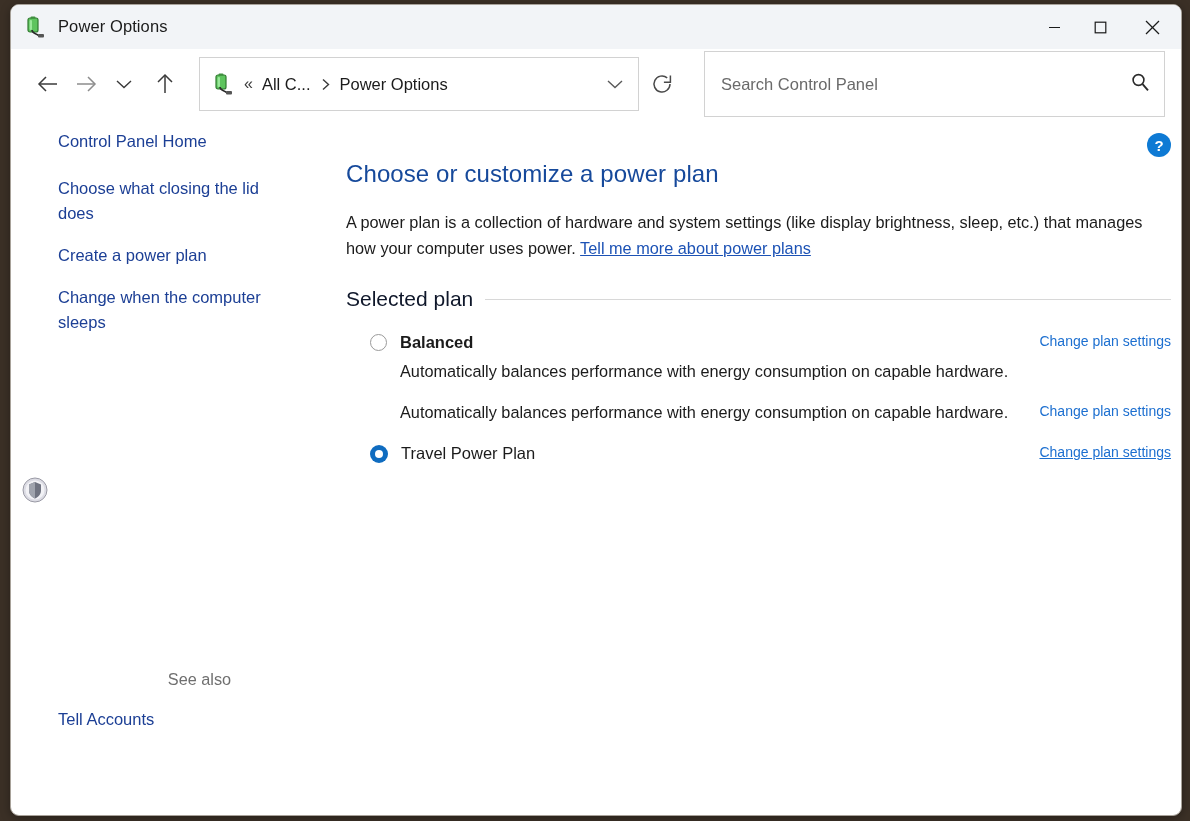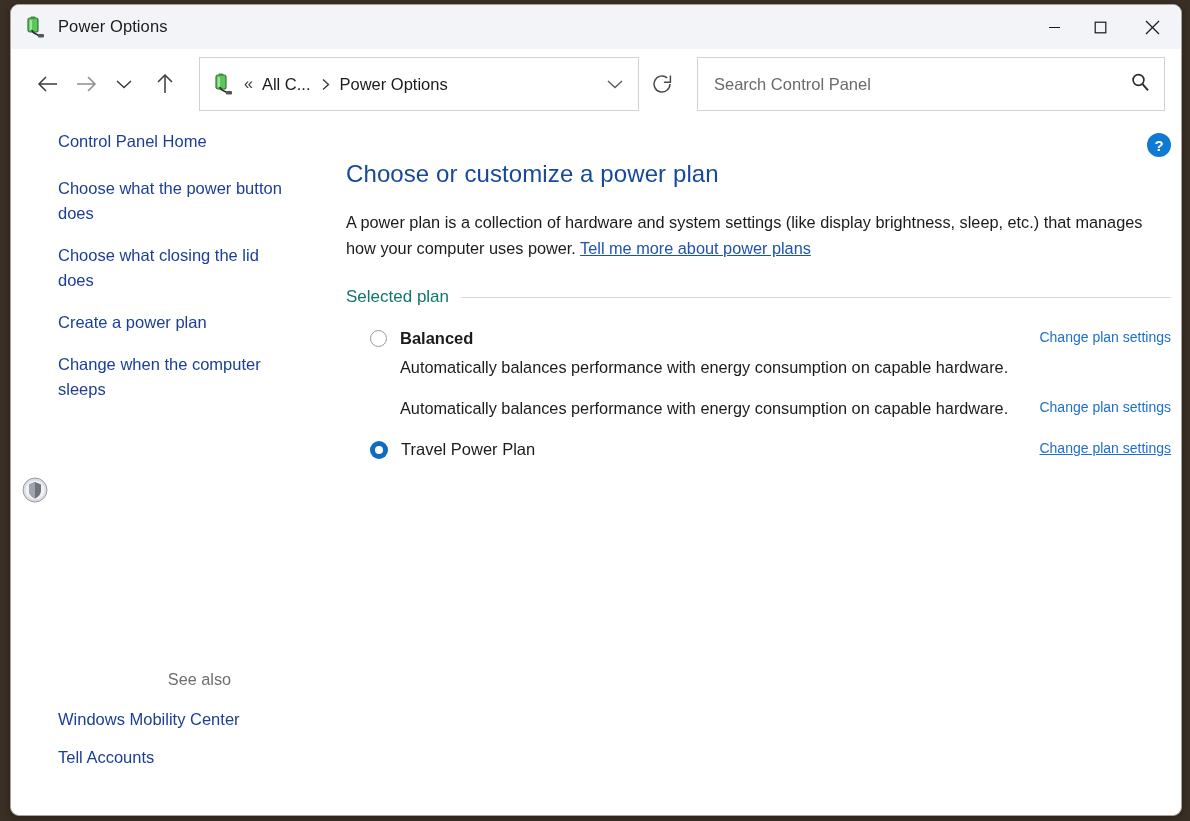--- a/index.html
+++ b/index.html
@@ -114,23 +114,23 @@
   #crumb-spacer { flex: 1 1 auto; }
   #crumb-drop { width: 34px; height: 38px; display:flex; align-items:center; justify-content:center; }
   #refresh-btn {
     width: 42px; height: 44px;
     display: flex; align-items: center; justify-content: center;
     flex: none;
     margin-left: 2px;
   }
 
   #searchbox {
-    margin-left: 14px;
+    margin-left: 21px;
     flex: 1 1 auto;
-    height: 54px;
+    height: 66px;
     border: 1px solid #d2d2d2;
     background: #fff;
     display: flex;
     align-items: center;
     padding: 0 14px 0 16px;
   }
   #search-input {
     flex: 1 1 auto;
     border: none;
     outline: none;
@@ -213,22 +213,22 @@
     cursor: default;
   }
 
   #group-head {
     margin-top: 26px;
     display: flex;
     align-items: center;
     width: 825px;
   }
   #group-label {
-    font-size: 17px;
-    color: #0f766e;
+    font-size: 21px;
+    color: #0f172a;
     white-space: nowrap;
   }
   #group-rule {
     flex: 1 1 auto;
     height: 1px;
     background: #d8d8d8;
     margin-left: 12px;
   }
 
   .plan { position: relative; margin-top: 22px; width: 825px; }
@@ -398,37 +398,35 @@
         </svg>
       </span>
     </div>
   </div>
 
   <div id="body">
 
     <div id="sidebar">
       <a id="side-home" class="side-link">Control Panel Home</a>
 
-      <a class="side-link spaced">Choose what the power button does</a>
       <a class="side-link spaced">Choose what closing the lid does</a>
       <a class="side-link spaced">Create a power plan</a>
       <a class="side-link">Change when the computer sleeps</a>
 
       <div id="shield-badge">
         <svg viewBox="0 0 26 26" width="26" height="26">
           <circle cx="13" cy="13" r="12" fill="#dcdce4" stroke="#9a9aa5" stroke-width="1"></circle>
           <circle cx="13" cy="13" r="9.5" fill="#f2f2f6"></circle>
           <path d="M13 5 L19 7.6 L19 13.5 C19 17.6 16 20.3 13 21.4 C10 20.3 7 17.6 7 13.5 L7 7.6 Z" fill="#6f7380"></path>
           <path d="M13 5 L13 21.4 C10 20.3 7 17.6 7 13.5 L7 7.6 Z" fill="#9fa3ad"></path>
         </svg>
       </div>
 
       <div id="seealso">
         <span id="seealso-label">See also</span>
-        <a class="side-link">Windows Mobility Center</a>
         <a class="side-link">Tell Accounts</a>
       </div>
     </div>
 
     <div id="content">
       <div id="help-btn">?</div>
 
       <h1 id="page-title">Choose or customize a power plan</h1>
 
       <p id="page-desc">

